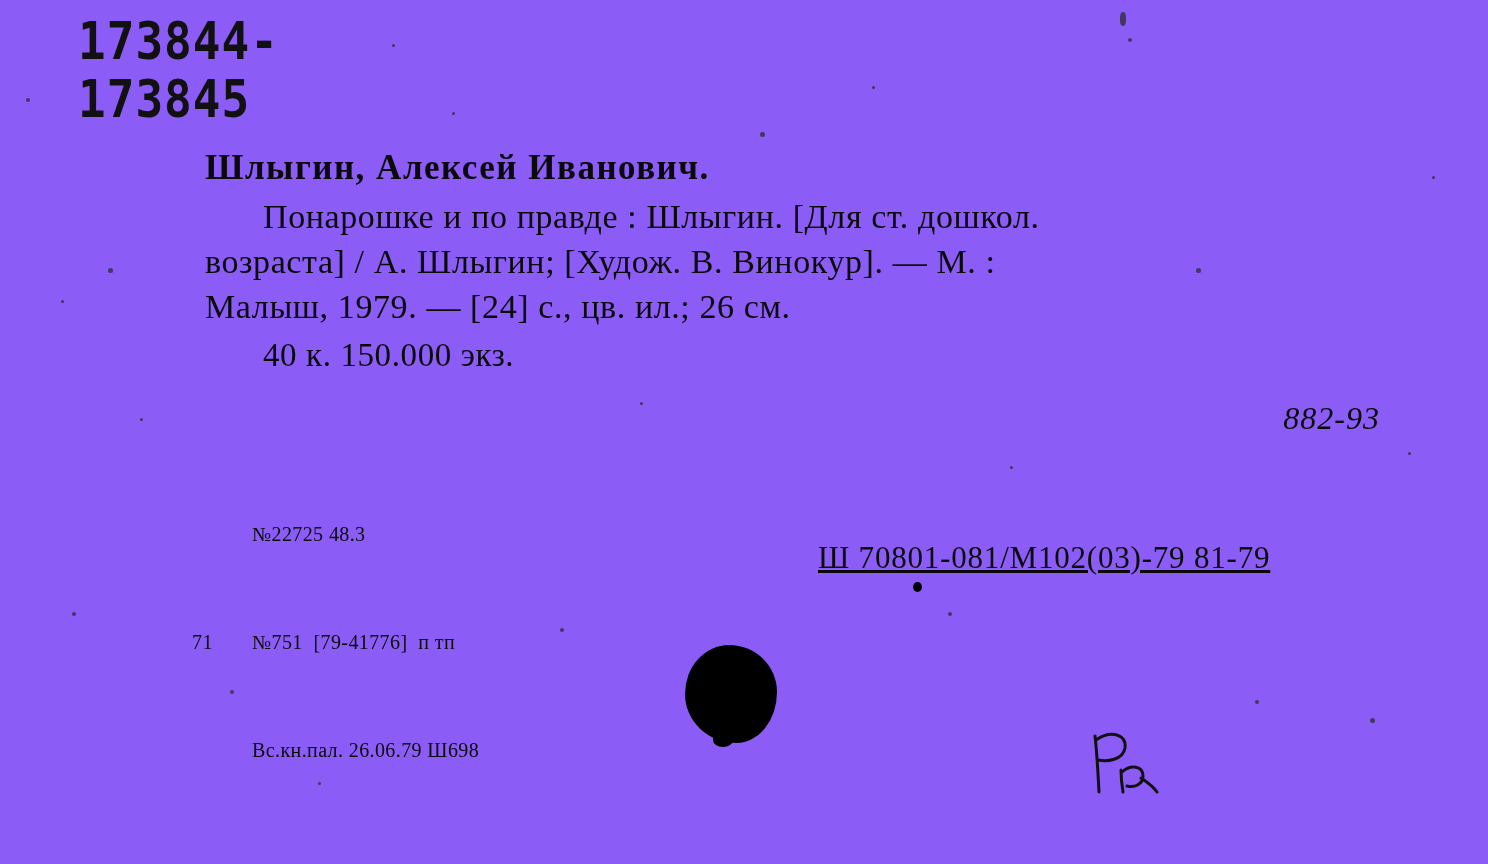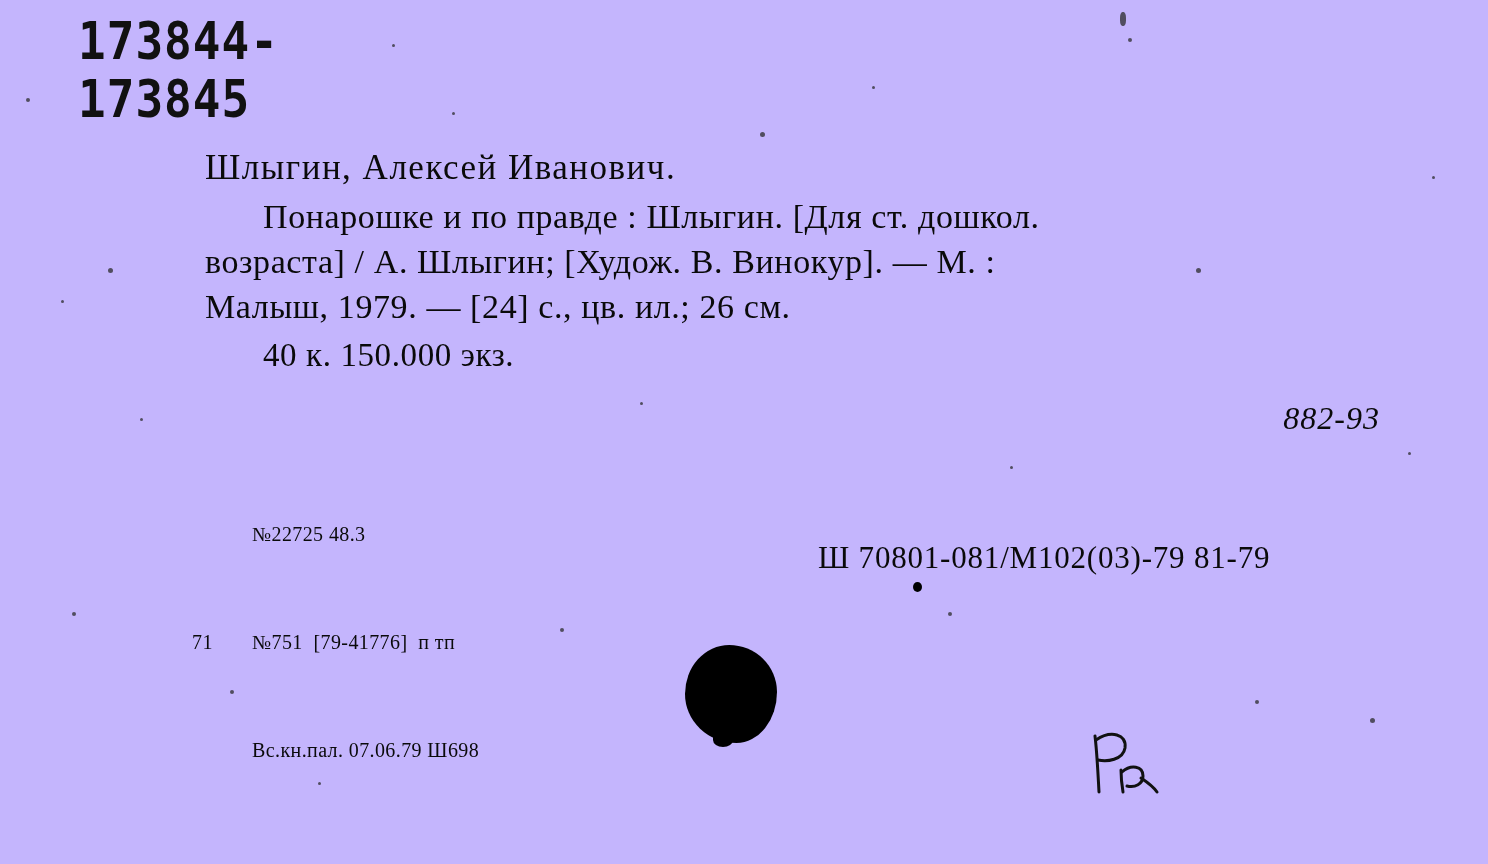--- a/index.html
+++ b/index.html
@@ -4,21 +4,21 @@
 <style>
   html, body {
     margin: 0;
     padding: 0;
     background: #ffffff;
   }
   #card {
     position: relative;
     width: 1488px;
     height: 864px;
-    background: #c4b5fd;
+    background: #8b5cf6;
     overflow: hidden;
     font-family: "Liberation Serif", serif;
     color: #0a0a0a;
   }
 
   
   .speck {
     position: absolute;
     background: #2b2b2b;
     border-radius: 50%;
@@ -43,21 +43,21 @@
 
   
   #record {
     position: absolute;
     left: 205px;
     top: 148px;
     width: 1190px;
   }
   #author {
     font-size: 35px;
-    font-weight: 400;
+    font-weight: 700;
     letter-spacing: 1.5px;
     margin: 0 0 6px 0;
     white-space: nowrap;
   }
   .body-line {
     font-size: 34px;
     line-height: 45px;
     letter-spacing: 0.6px;
     white-space: nowrap;
   }
@@ -108,20 +108,21 @@
   }
 
   
   #imprint {
     position: absolute;
     left: 818px;
     top: 540px;
     font-size: 31px;
     letter-spacing: 0.8px;
     white-space: nowrap;
+    text-decoration: underline;
   }
 
   
   #blot {
     position: absolute;
     left: 685px;
     top: 645px;
     width: 92px;
     height: 98px;
     background: #000;
@@ -193,21 +194,21 @@
     <div class="body-line">возраста] / А. Шлыгин; [Худож. В. Винокур]. — М. :</div>
     <div class="body-line">Малыш, 1979. — [24] с., цв. ил.; 26 см.</div>
     <div id="price-line"><span class="indent"></span><span>40 к.    150.000 экз.</span></div>
   </div>
 
   <div id="classnum">882-93</div>
 
   <div id="control">
     <span class="row"><span class="lead blank"></span><span>№22725 48.3</span></span>
     <span class="row"><span class="lead">71</span><span>№751  [79-41776]  п тп</span></span>
-    <span class="row"><span class="lead blank"></span><span>Вс.кн.пал. 07.06.79 Ш698</span></span>
+    <span class="row"><span class="lead blank"></span><span>Вс.кн.пал. 26.06.79 Ш698</span></span>
   </div>
 
   <div id="imprint">Ш  70801-081/М102(03)-79  81-79</div>
 
   <div id="blot-dot"></div>
   <div id="blot"></div>
 
   <svg id="scribble" viewBox="0 0 90 80" xmlns="http://www.w3.org/2000/svg">
     <path d="M10 6 C12 22 13 44 14 62" stroke="#111" stroke-width="3" fill="none" stroke-linecap="round"></path>
     <path d="M11 10 C26 0 42 4 40 18 C38 30 22 32 13 30" stroke="#111" stroke-width="3" fill="none" stroke-linecap="round"></path>

